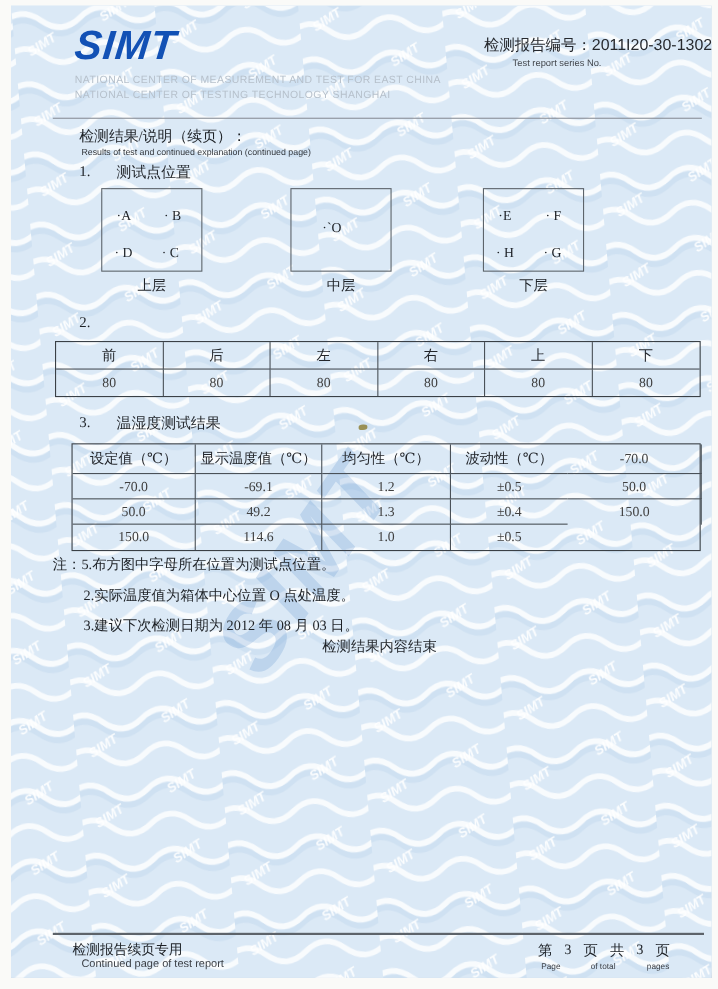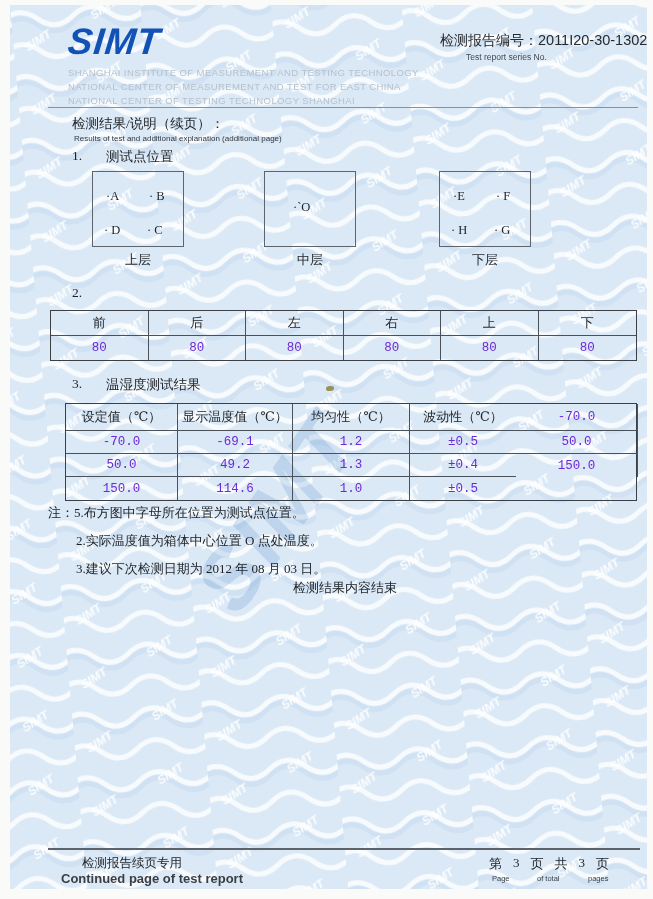--- a/index.html
+++ b/index.html
@@ -36,36 +36,36 @@
   
   .dbox { position:absolute; top:166px; width:92px; height:76px; border:1.2px solid #5d646b; }
   .dbox .pt { position:absolute; font-size:12.5px; white-space:nowrap; }
   .dlabel { position:absolute; top:246px; width:92px; text-align:center; font-size:13px; }
   
   .grid { position:absolute; display:grid; border:1.6px solid #3a4046; }
   .grid .c { border-right:1px solid #4a5158; border-bottom:1px solid #4a5158;
              display:flex; align-items:center; justify-content:center; }
   .grid .c.lc { border-right:none; } .grid .c.lr { border-bottom:none; }
   .hz { font-size:13px; color:#23262b; }
-  .nv { font-family:Liberation Mono, monospace; font-size:12.5px; color:#6d28d9; }
+  .nv { font-family:Liberation Serif, serif; font-size:12.5px; color:#404040; }
   .t2 { left:40px; top:305px; width:587px; grid-template-columns:repeat(6,1fr); grid-template-rows:25px 24px; }
   .t3 { left:55px; top:398px; width:572px; grid-template-columns:112px 115px 117px 106px 122px;
         grid-template-rows:27px 23px 23px 23px; }
   
   .note1 { position:absolute; left:38px; top:499px; font-size:13px; display:flex; }
   .note { position:absolute; left:66px; font-size:13px; }
   .n2 { top:527px; } .n3 { top:555px; }
   .note-end { position:absolute; left:283px; top:574px; font-size:13px; }
   .artifact { position:absolute; left:316px; top:381px; width:8px; height:5px;
               background:#8a7a2e; opacity:.8; border-radius:50% 40% 50% 40%; }
   
   .hr-bot { position:absolute; left:38px; top:843px; width:592px; height:2px; background:#5d636a; }
-  .foot-zh { position:absolute; left:72px; top:850px; font-size:12.5px; }
-  .foot-en { position:absolute; left:51px; top:866px; font-family:"Liberation Sans","DejaVu Sans",sans-serif;
-             font-size:13px; color:#3a3e44;font-weight:bold; }
+  .foot-zh { position:absolute; left:56px; top:850px; font-size:12.5px; }
+  .foot-en { position:absolute; left:64px; top:866px; font-family:"Liberation Sans","DejaVu Sans",sans-serif;
+             font-size:10px; color:#3a3e44; }
   .pages { position:absolute; left:479px; top:850px; display:flex; gap:11px; font-size:13px; }
   .psub { position:absolute; top:869px; font-family:"Liberation Sans","DejaVu Sans",sans-serif;
           font-size:7.5px; color:#3a3e44; }
   .ps1 { left:482px; } .ps2 { left:527px; } .ps3 { left:578px; }
 </style>
 </head>
 <body>
 
 <div class="screen">
   <div class="paper">
@@ -81,32 +81,31 @@
           <text x="82" y="22" font-family="Liberation Sans, DejaVu Sans, sans-serif" font-size="12" font-style="italic" font-weight="bold" fill="#ffffff" opacity="0.9" transform="rotate(-28 82 22)">SIMT</text>
         </pattern>
       </defs>
       <rect width="637" height="884" fill="url(#wm)"></rect>
     </svg>
 
     <div class="big-wm">SIMT</div>
 
     <div class="logo">SIMT</div>
     <div class="org">
-      <div>SHANGHAI INSTITUTE OF MEASUREMENT AND TESTING TECHNOLOGY</div>
       <div>NATIONAL CENTER OF MEASUREMENT AND TEST FOR EAST CHINA</div>
       <div>NATIONAL CENTER OF TESTING TECHNOLOGY SHANGHAI</div>
     </div>
     <div class="report-no">
       <span>检测报告编号：</span><span class="val">2011I20-30-130230</span>
     </div>
     <div class="report-sub">Test report series No.</div>
     <div class="hr-top"></div>
 
     <div class="title-zh">检测结果/说明（续页）：</div>
-    <div class="title-en">Results of test and additional explanation (additional page)</div>
+    <div class="title-en">Results of test and continued explanation (continued page)</div>
 
     <div class="sec sec1">
       <span class="num">1.</span>
       <span>测试点位置</span>
     </div>
 
     <div class="dbox" style="left:82px;">
       <span class="pt" style="left:13px;top:17px;">·A</span>
       <span class="pt" style="left:56px;top:17px;">· B</span>
       <span class="pt" style="left:11px;top:51px;">· D</span>

